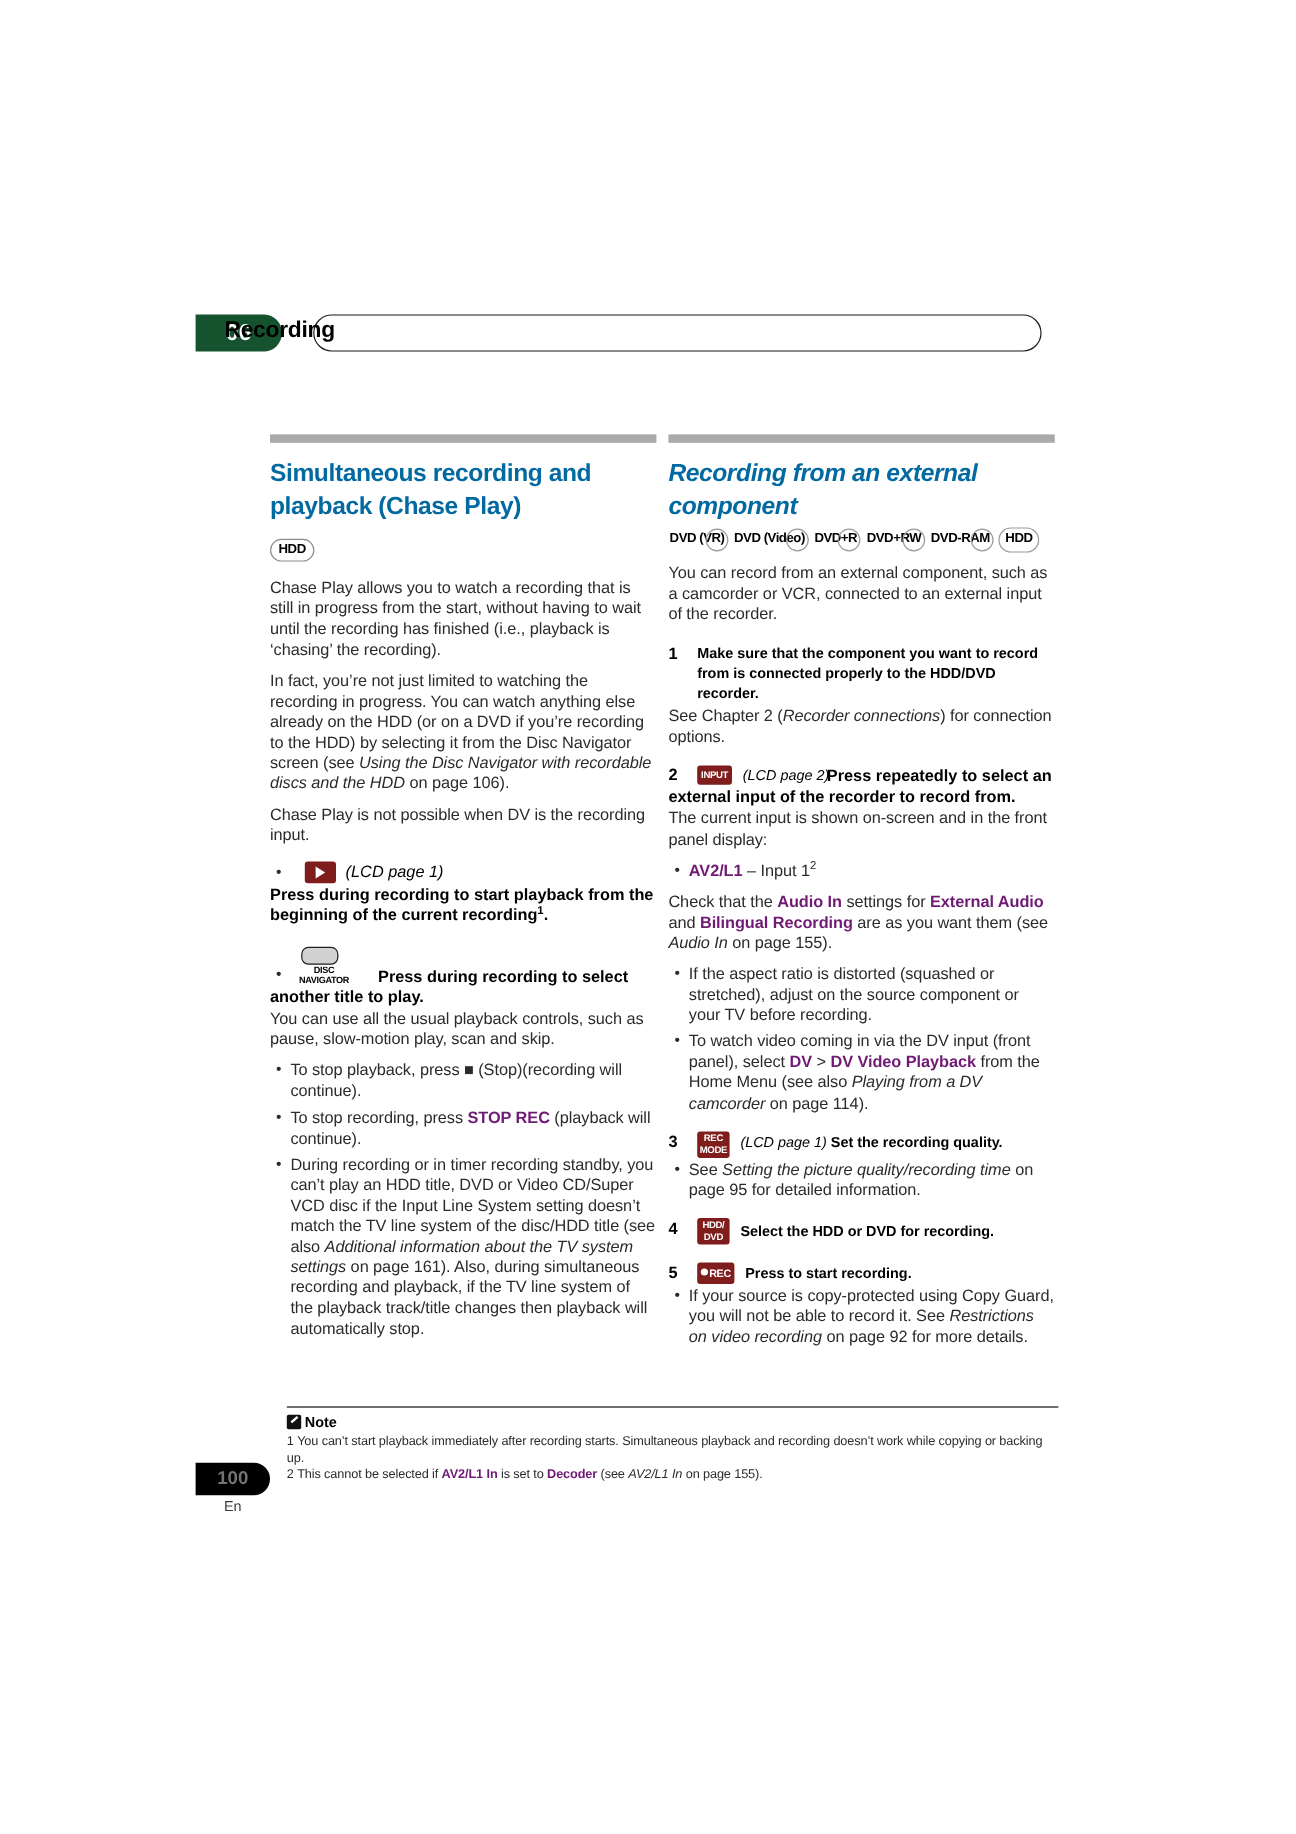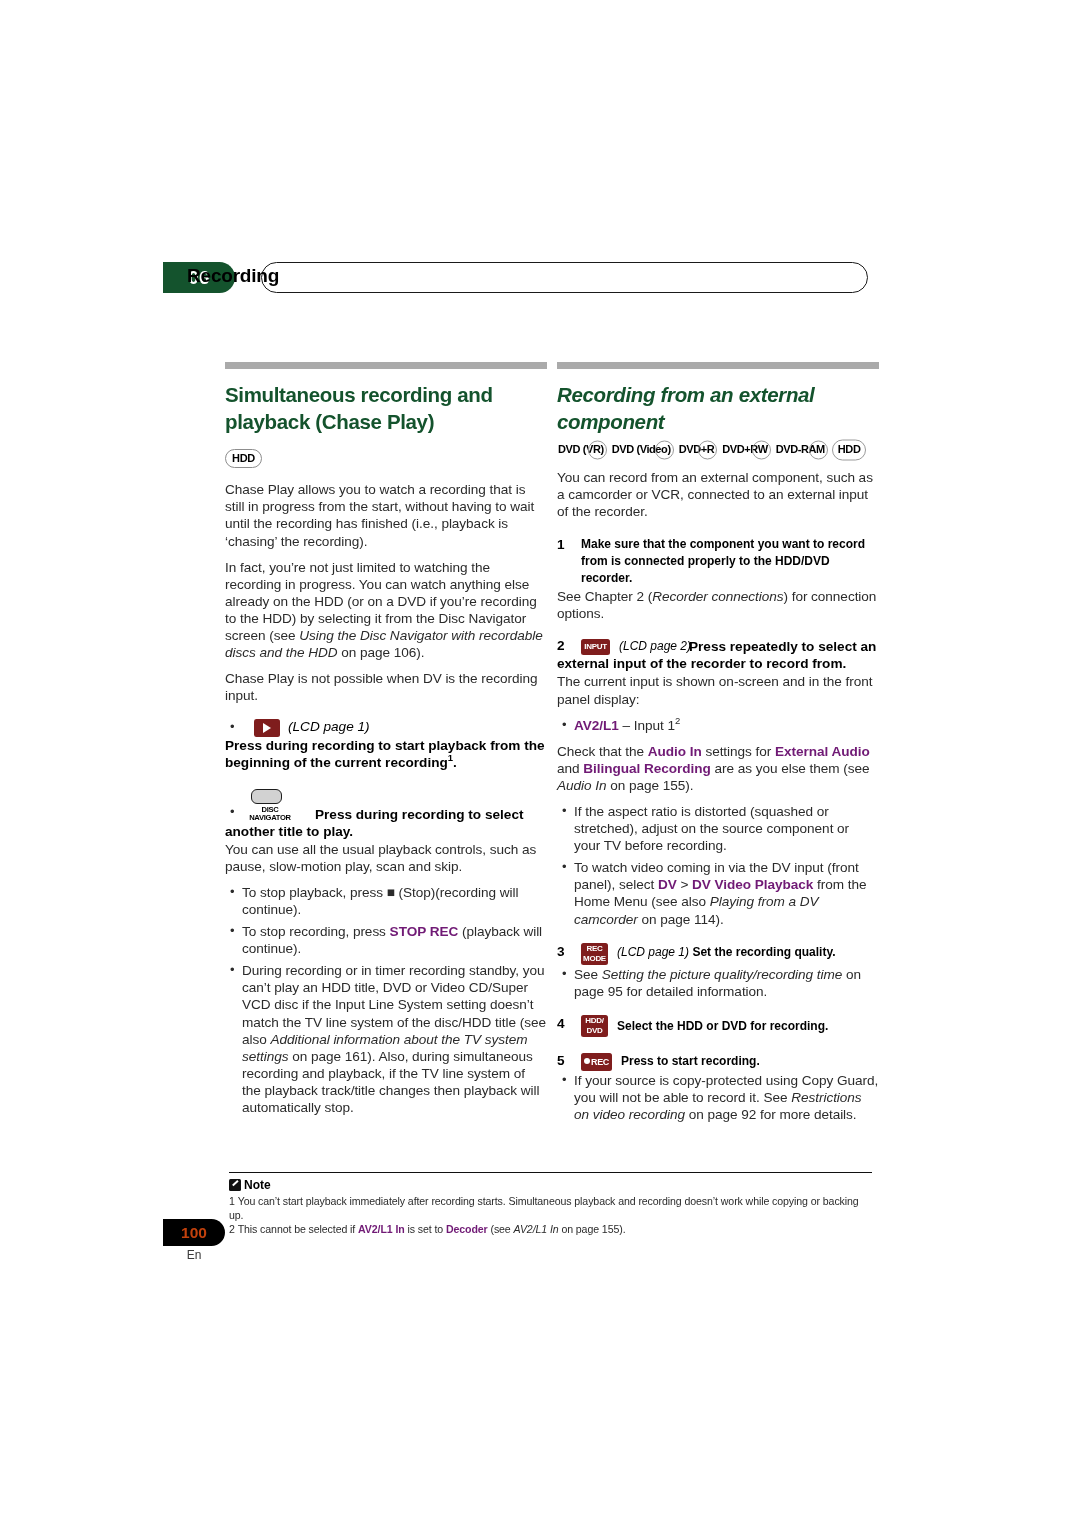--- a/index.html
+++ b/index.html
@@ -81,21 +81,21 @@
     background: #aaaaaa;
     margin-bottom: 13px;
   }
 
   h2.sec-title {
     font-size: 20.5px;
     font-weight: bold;
     line-height: 1.3;
     margin: 0 0 10px 0;
     letter-spacing: -0.35px;
-    color: #14532d;
+    color: #0369a1;
   }
 
   
   p.body {
     font-size: 13.6px;
     line-height: 17.1px;
     margin: 0 0 9px 0;
     color: #2b2b2b;
     letter-spacing: -0.05px;
   }
@@ -326,21 +326,21 @@
     line-height: 17.1px;
     font-weight: bold;
     color: #000000;
     padding-top: 1px;
   }
   .num-step.plain .txt { padding-top: 0; }
 
   
   .note-area {
     position: absolute;
-    left: 229px;
+    left: 239px;
     top: 1172px;
     width: 643px;
   }
   .note-rule {
     width: 643px;
     height: 1.4px;
     background: #111111;
     margin-bottom: 5px;
   }
   .note-head {
@@ -383,21 +383,21 @@
     left: 163px;
     top: 1219px;
     width: 70px;
     text-align: center;
   }
   .pagenum {
     width: 62px;
     height: 27px;
     background: #000000;
     border-radius: 0 14px 14px 0;
-    color: #c2410c;
+    color: #737373;
     font-size: 15.5px;
     font-weight: bold;
     display: flex;
     align-items: center;
     justify-content: center;
     margin-left: 0;
   }
   .pagelang {
     font-size: 12px;
     color: #3a3a3a;
@@ -498,21 +498,21 @@
       <div class="txt"><span class="i" style="font-weight:normal">(LCD page 2)</span></div>
     </div>
     <p class="press-cont" style="margin-top:-17px;padding-left:138px;">&nbsp;</p>
     <p class="press-cont" style="margin-top:-17px;"><span style="padding-left:132px"></span><span> Press repeatedly to select an external input of the recorder to record from.</span></p>
     <p class="body" style="margin-top:1px;">The current input is shown on-screen and in the front panel display:</p>
 
     <ul class="bullets">
       <li><span class="b">AV2/L1</span><span> – Input 1</span><sup>2</sup></li>
     </ul>
 
-    <p class="body"><span>Check that the </span><span class="b">Audio In</span><span> settings for </span><span class="b">External Audio</span><span> and </span><span class="b">Bilingual Recording</span><span> are as you else them (see </span><span class="i">Audio In</span><span> on page 155).</span></p>
+    <p class="body"><span>Check that the </span><span class="b">Audio In</span><span> settings for </span><span class="b">External Audio</span><span> and </span><span class="b">Bilingual Recording</span><span> are as you want them (see </span><span class="i">Audio In</span><span> on page 155).</span></p>
 
     <ul class="bullets">
       <li>If the aspect ratio is distorted (squashed or stretched), adjust on the source component or your TV before recording.</li>
       <li><span>To watch video coming in via the DV input (front panel), select </span><span class="b">DV</span><span> &gt; </span><span class="b">DV Video Playback</span><span> from the Home Menu (see also </span><span class="i">Playing from a DV camcorder</span><span> on page 114).</span></li>
     </ul>
 
     <div class="num-step">
       <div class="num">3</div>
       <div class="ico">
         <span class="key key-two">

